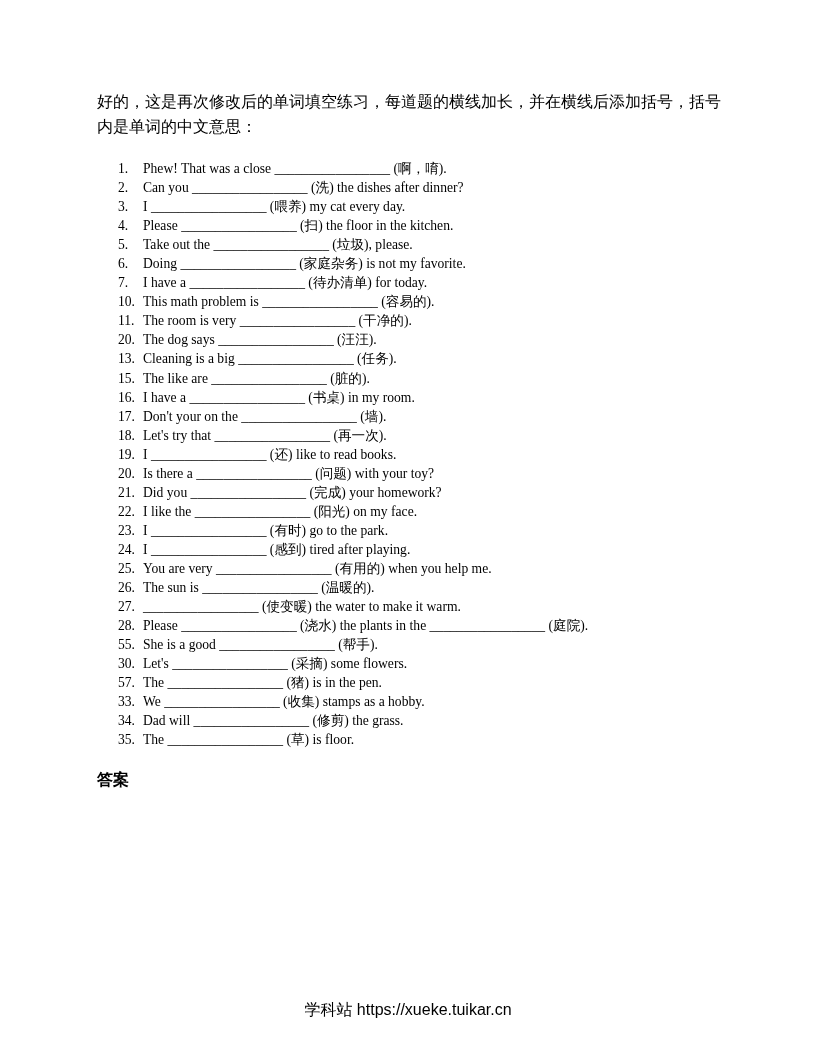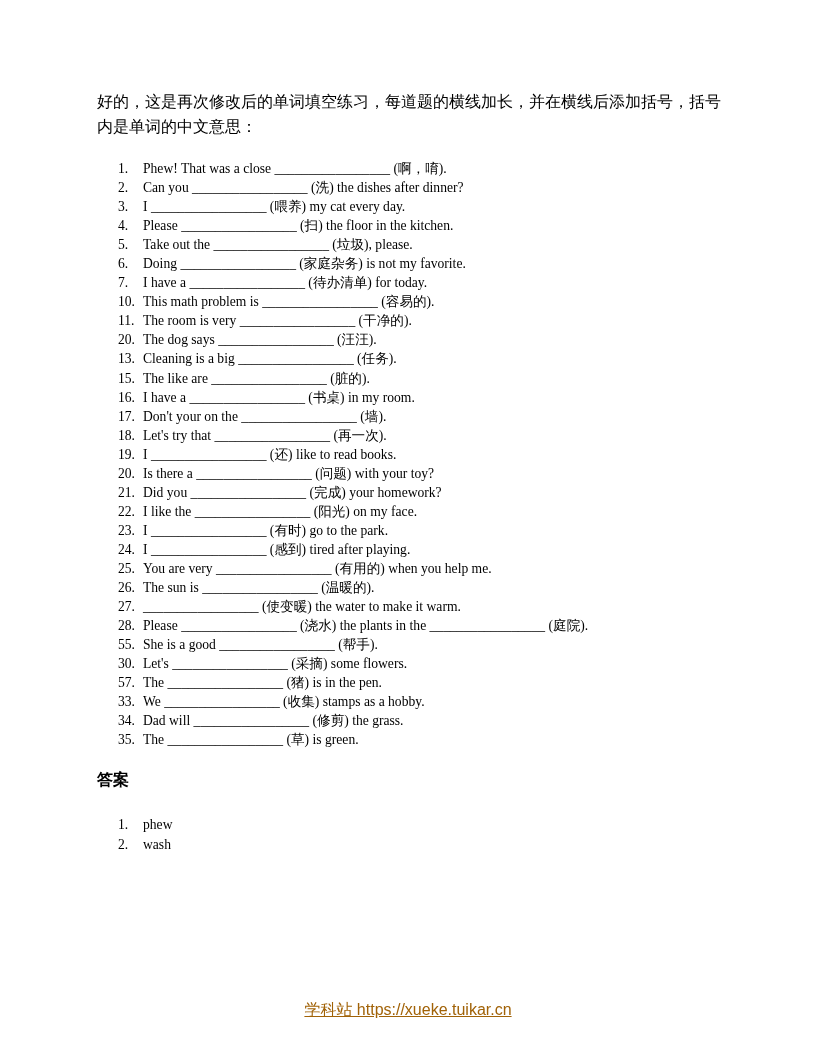--- a/index.html
+++ b/index.html
@@ -35,22 +35,21 @@
   .num { display: inline-block; width: 25px; }
   .answers-heading { margin-top: 20px; }
   .ans-list { margin-top: 24px; }
   .footer {
     position: absolute;
     left: 0; top: 1000px;
     width: 816px;
     text-align: center;
     font-family: "Liberation Sans", sans-serif;
     font-size: 16px;
-    color: #a16207;
-    text-decoration: underline;
+    color: #000000;
   }
 </style>
 </head>
 <body>
 
 <div class="page">
 
   <p class="intro">好的，这是再次修改后的单词填空练习，每道题的横线加长，并在横线后添加括号，括号内是单词的中文意思：</p>
 
 
@@ -78,27 +77,23 @@
     <li class="row"><span class="num">24.</span><span class="txt">I _________________ (感到) tired after playing.</span></li>
     <li class="row"><span class="num">25.</span><span class="txt">You are very _________________ (有用的) when you help me.</span></li>
     <li class="row"><span class="num">26.</span><span class="txt">The sun is _________________ (温暖的).</span></li>
     <li class="row"><span class="num">27.</span><span class="txt">_________________ (使变暖) the water to make it warm.</span></li>
     <li class="row"><span class="num">28.</span><span class="txt">Please _________________ (浇水) the plants in the _________________ (庭院).</span></li>
     <li class="row"><span class="num">55.</span><span class="txt">She is a good _________________ (帮手).</span></li>
     <li class="row"><span class="num">30.</span><span class="txt">Let's _________________ (采摘) some flowers.</span></li>
     <li class="row"><span class="num">57.</span><span class="txt">The _________________ (猪) is in the pen.</span></li>
     <li class="row"><span class="num">33.</span><span class="txt">We _________________ (收集) stamps as a hobby.</span></li>
     <li class="row"><span class="num">34.</span><span class="txt">Dad will _________________ (修剪) the grass.</span></li>
-    <li class="row"><span class="num">35.</span><span class="txt">The _________________ (草) is green.</span></li>
+    <li class="row"><span class="num">35.</span><span class="txt">The _________________ (草) is floor.</span></li>
   </ol>
 
   <h3 class="heading answers-heading">答案</h3>
 
-  <ol class="ex-list ans-list">
-    <li class="row"><span class="num">1.</span><span class="txt">phew</span></li>
-    <li class="row"><span class="num">2.</span><span class="txt">wash</span></li>
-  </ol>
 
 </div>
 
 <div class="footer">
   <span>学科站 https://xueke.tuikar.cn</span>
 </div>
 
 </body></html>

